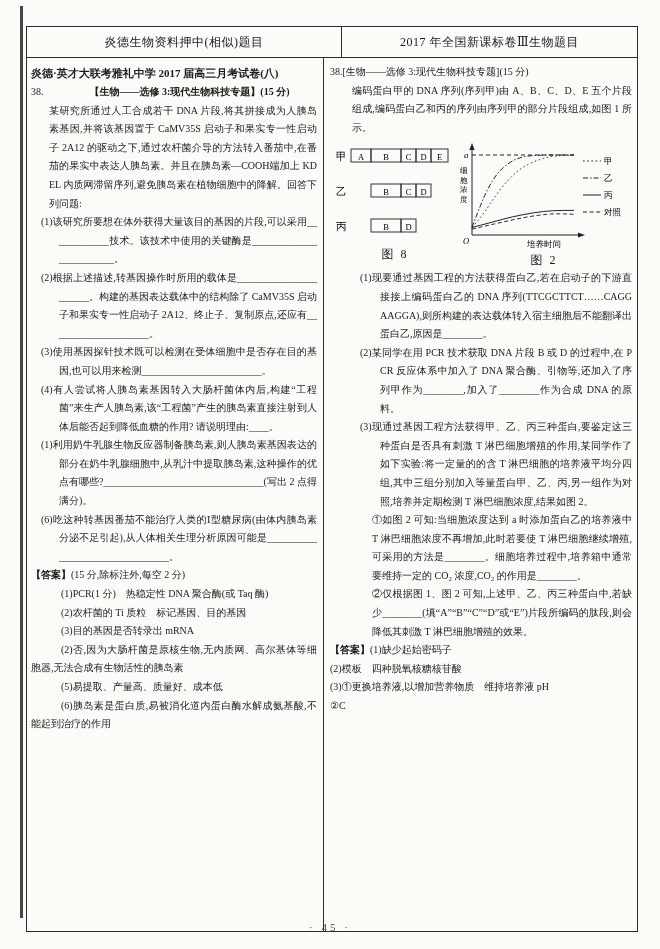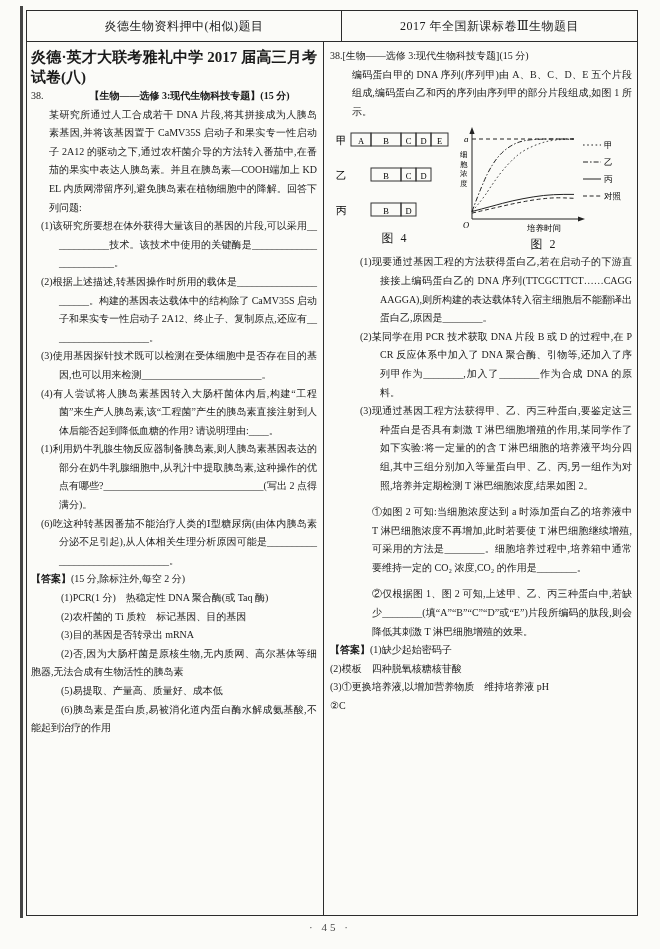--- a/index.html
+++ b/index.html
@@ -3,44 +3,44 @@
 <meta charset="utf-8">
 <style>
   html,body{margin:0;padding:0;}
   body{
     width:660px;height:949px;position:relative;overflow:hidden;
     background:#fbfbf8;color:#1a1a1a;
     font-family:"Liberation Serif","DejaVu Serif",serif;
   }
   .scan-edge{position:absolute;left:20px;top:6px;width:3px;height:912px;background:#454545;}
   .sheet{
-    position:absolute;left:26px;top:10px;width:612px;height:906px;
+    position:absolute;left:26px;top:26px;width:612px;height:906px;
     border:1.6px solid #2c2c2c;box-sizing:border-box;
     display:flex;flex-direction:column;background:transparent;
   }
   .hdr{display:flex;height:30px;border-bottom:1.4px solid #2c2c2c;flex:0 0 auto;}
   .hdr-cell{box-sizing:border-box;display:flex;align-items:center;justify-content:center;font-size:12px;letter-spacing:.5px;}
   .hdr-left{width:315px;border-right:1.2px solid #2c2c2c;}
   .hdr-right{flex:1;text-align:right;}
   .tbody{flex:1;display:flex;min-height:0;}
   .col{box-sizing:border-box;}
   .colL{width:315px;border-right:1.2px solid #2c2c2c;padding:5px 6px 0 4px;}
   .colR{flex:1;padding:5px 5px 0 6px;}
   p{margin:0;font-size:10px;line-height:18.6px;text-align:justify;word-break:break-all;}
-  .title{font-weight:bold;font-size:15px;line-height:20px;}
+  .title{font-weight:bold;font-size:11px;line-height:20px;}
   .qL{padding-left:18px;text-indent:-18px;}
   .qL b{font-weight:bold;margin-left:46px;}
   .introL{padding-left:18px;}
   .itemL{margin-left:10px;padding-left:18px;text-indent:-18px;}
   .ansHead b{font-weight:bold;}
   .ansL{text-indent:30px;}
   .qR{padding-left:22px;text-indent:-22px;}
   .introR{padding-left:22px;}
   .itemR{margin-left:30px;padding-left:20px;text-indent:-20px;}
-  .subR{margin-left:42px;margin-top:8px;}
+  .subR{margin-left:42px;}
   .ansR b{font-weight:bold;}
   .figs{display:flex;align-items:flex-start;margin:4px 0 0 6px;}
   .figbox{display:flex;flex-direction:column;align-items:center;}
   .figbox.f1{width:118px;margin-right:2px;}
   .figbox.f2{width:176px;}
   .figcap{font-size:12px;margin-top:1px;letter-spacing:2px;}
   svg text{font-family:"Liberation Serif","DejaVu Serif",serif;}
   .pageno{position:absolute;left:0;right:0;top:921px;text-align:center;font-size:11px;color:#4a4a4a;letter-spacing:3px;}
 </style>
 </head>
@@ -100,21 +100,21 @@
               <rect x="65" y="43" width="15" height="13" fill="none" stroke="#333" stroke-width="1"></rect>
               <text x="72.5" y="53.5" font-size="8.5" text-anchor="middle">C</text>
               <rect x="80" y="43" width="15" height="13" fill="none" stroke="#333" stroke-width="1"></rect>
               <text x="87.5" y="53.5" font-size="8.5" text-anchor="middle">D</text>
               <text x="0" y="89" font-size="10.5">丙</text>
               <rect x="35" y="78" width="30" height="13" fill="none" stroke="#333" stroke-width="1"></rect>
               <text x="50" y="88.5" font-size="8.5" text-anchor="middle">B</text>
               <rect x="65" y="78" width="15" height="13" fill="none" stroke="#333" stroke-width="1"></rect>
               <text x="72.5" y="88.5" font-size="8.5" text-anchor="middle">D</text>
             </svg>
-          <div class="figcap">图 4</div>
+          <div class="figcap">图 8</div>
         </div>
         <div class="figbox f2">
           <svg id="fig2" width="176" height="110" viewBox="0 0 176 110">
               <line x1="16" y1="94" x2="16" y2="8" stroke="#222" stroke-width="1"></line>
               <polygon points="16,2 13.4,9 18.6,9" fill="#222"></polygon>
               <line x1="16" y1="94" x2="124" y2="94" stroke="#222" stroke-width="1"></line>
               <polygon points="129,94 122,91.4 122,96.6" fill="#222"></polygon>
               <line x1="16" y1="14" x2="120" y2="14" stroke="#222" stroke-width="1" stroke-dasharray="4,3"></line>
               <text x="8" y="17" font-size="9" font-style="italic">a</text>
               <text x="7" y="103" font-size="8.5" font-style="italic">O</text>

